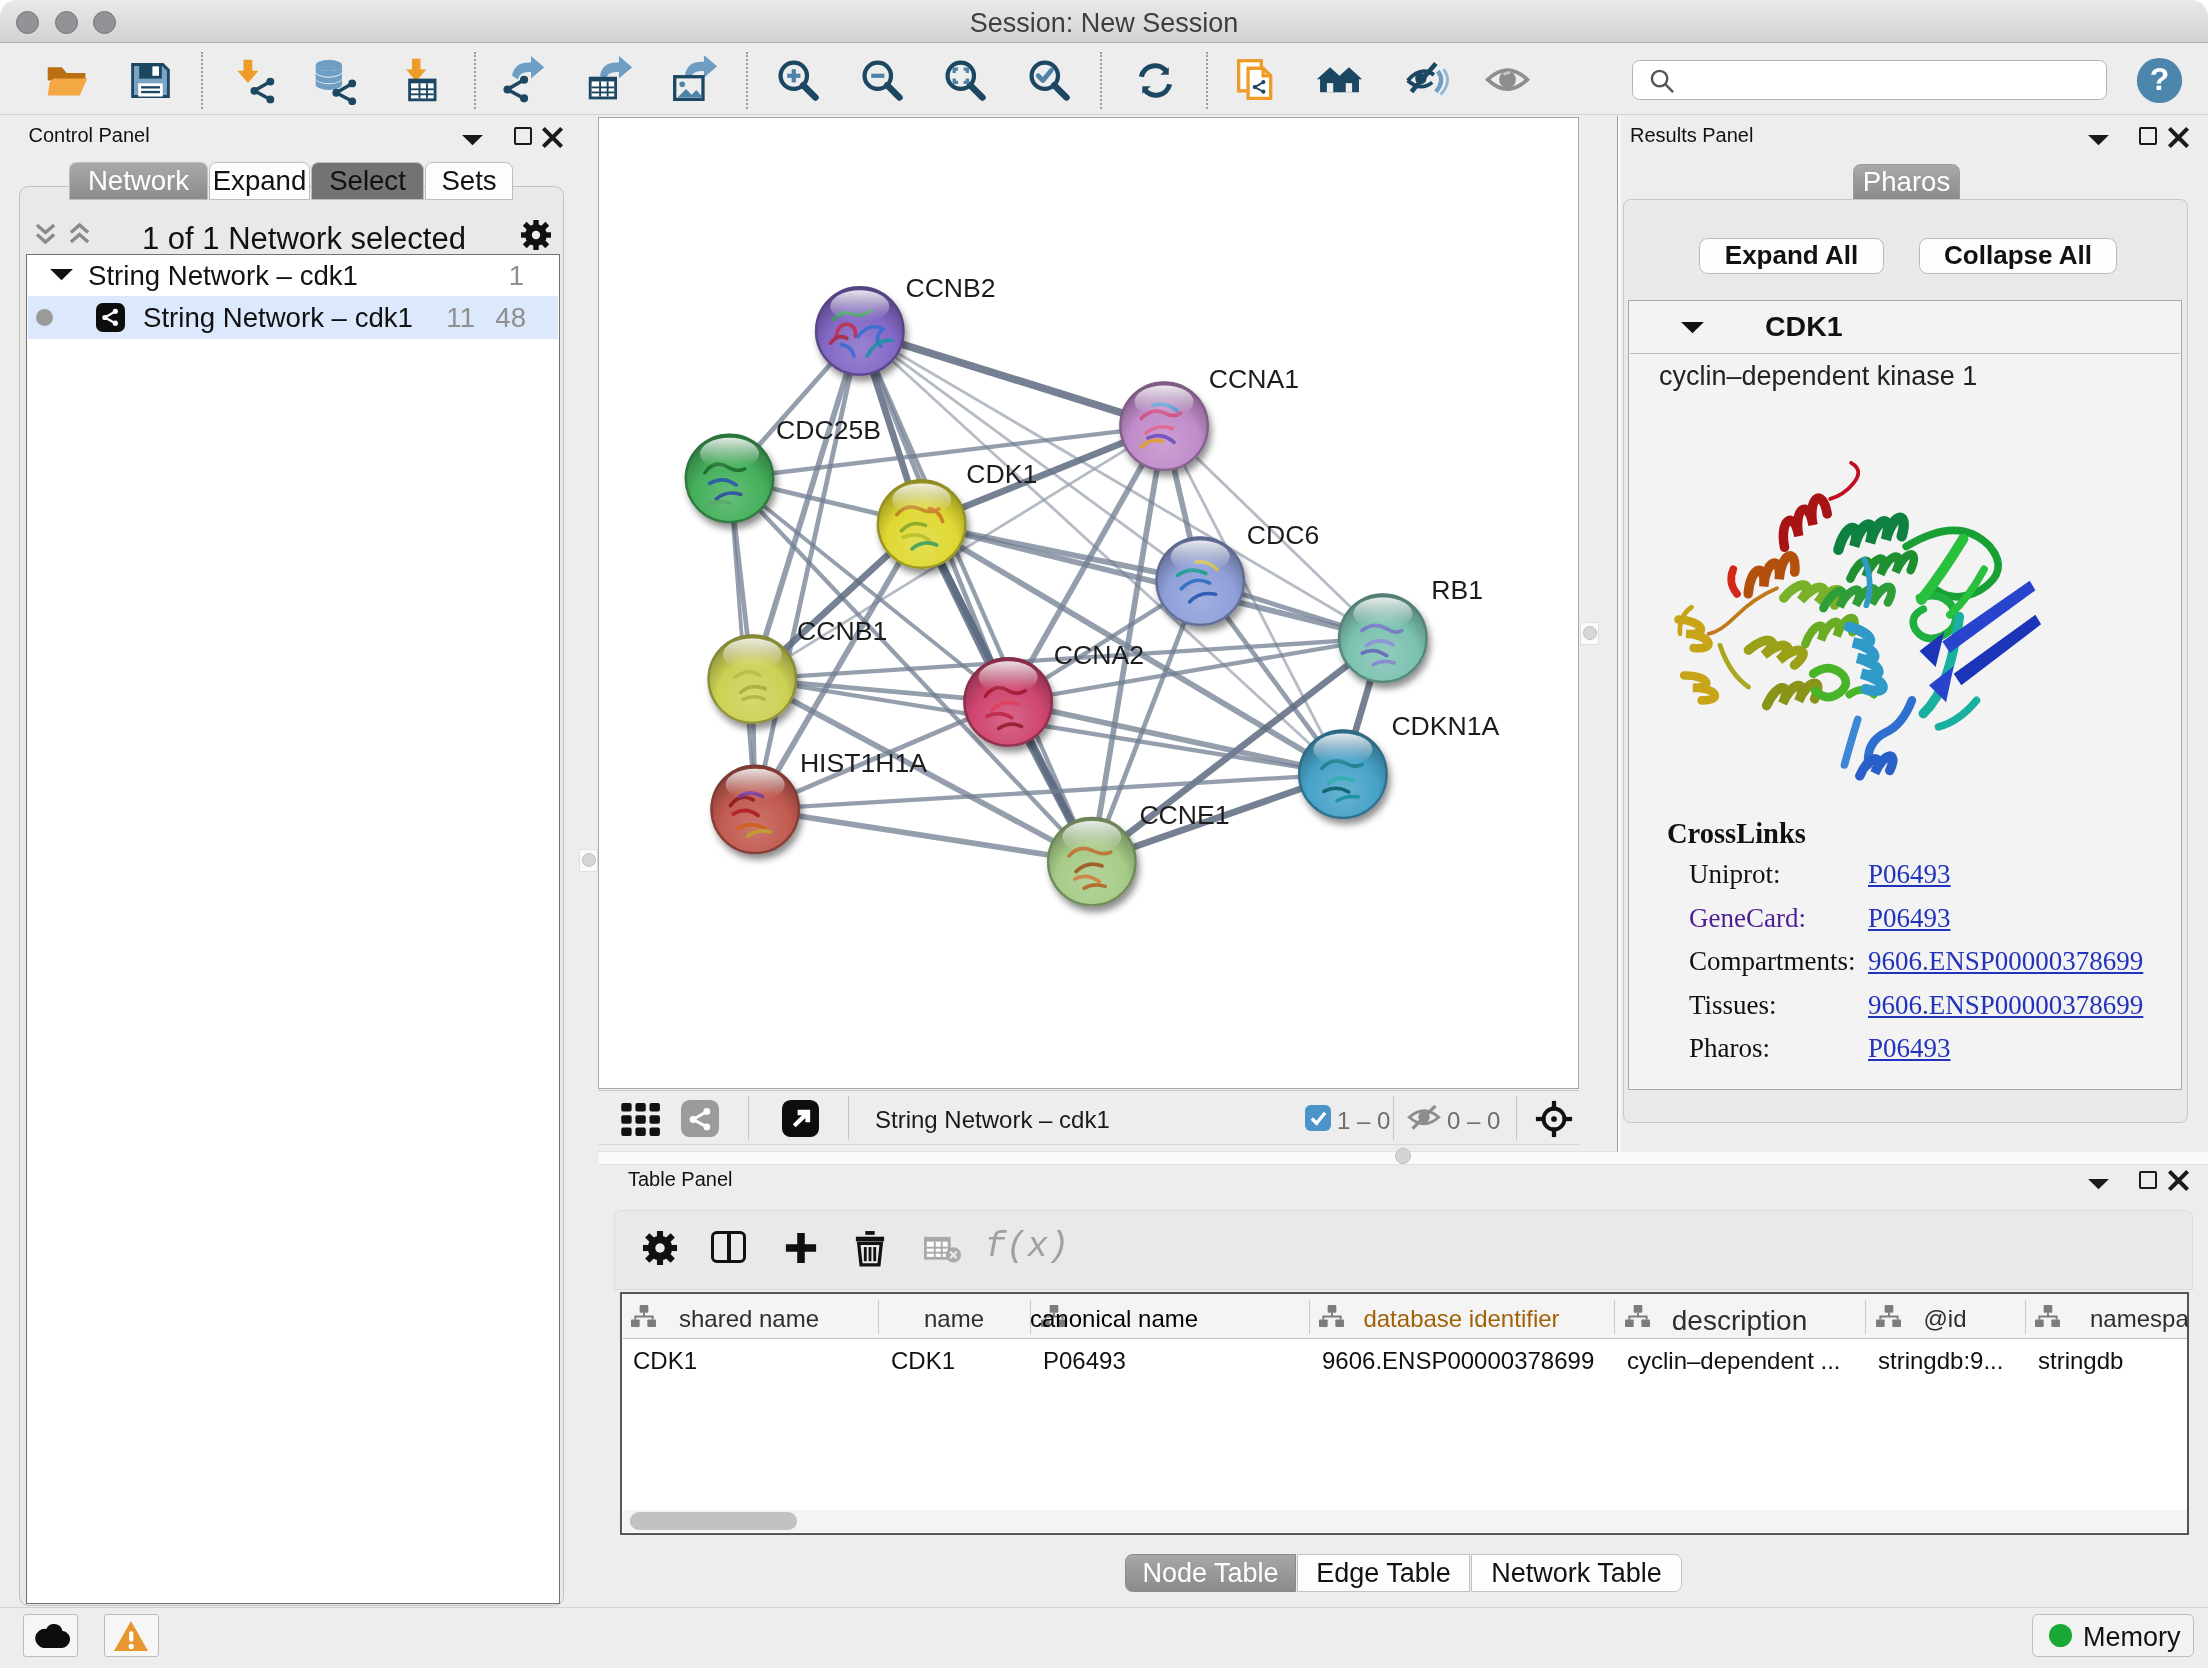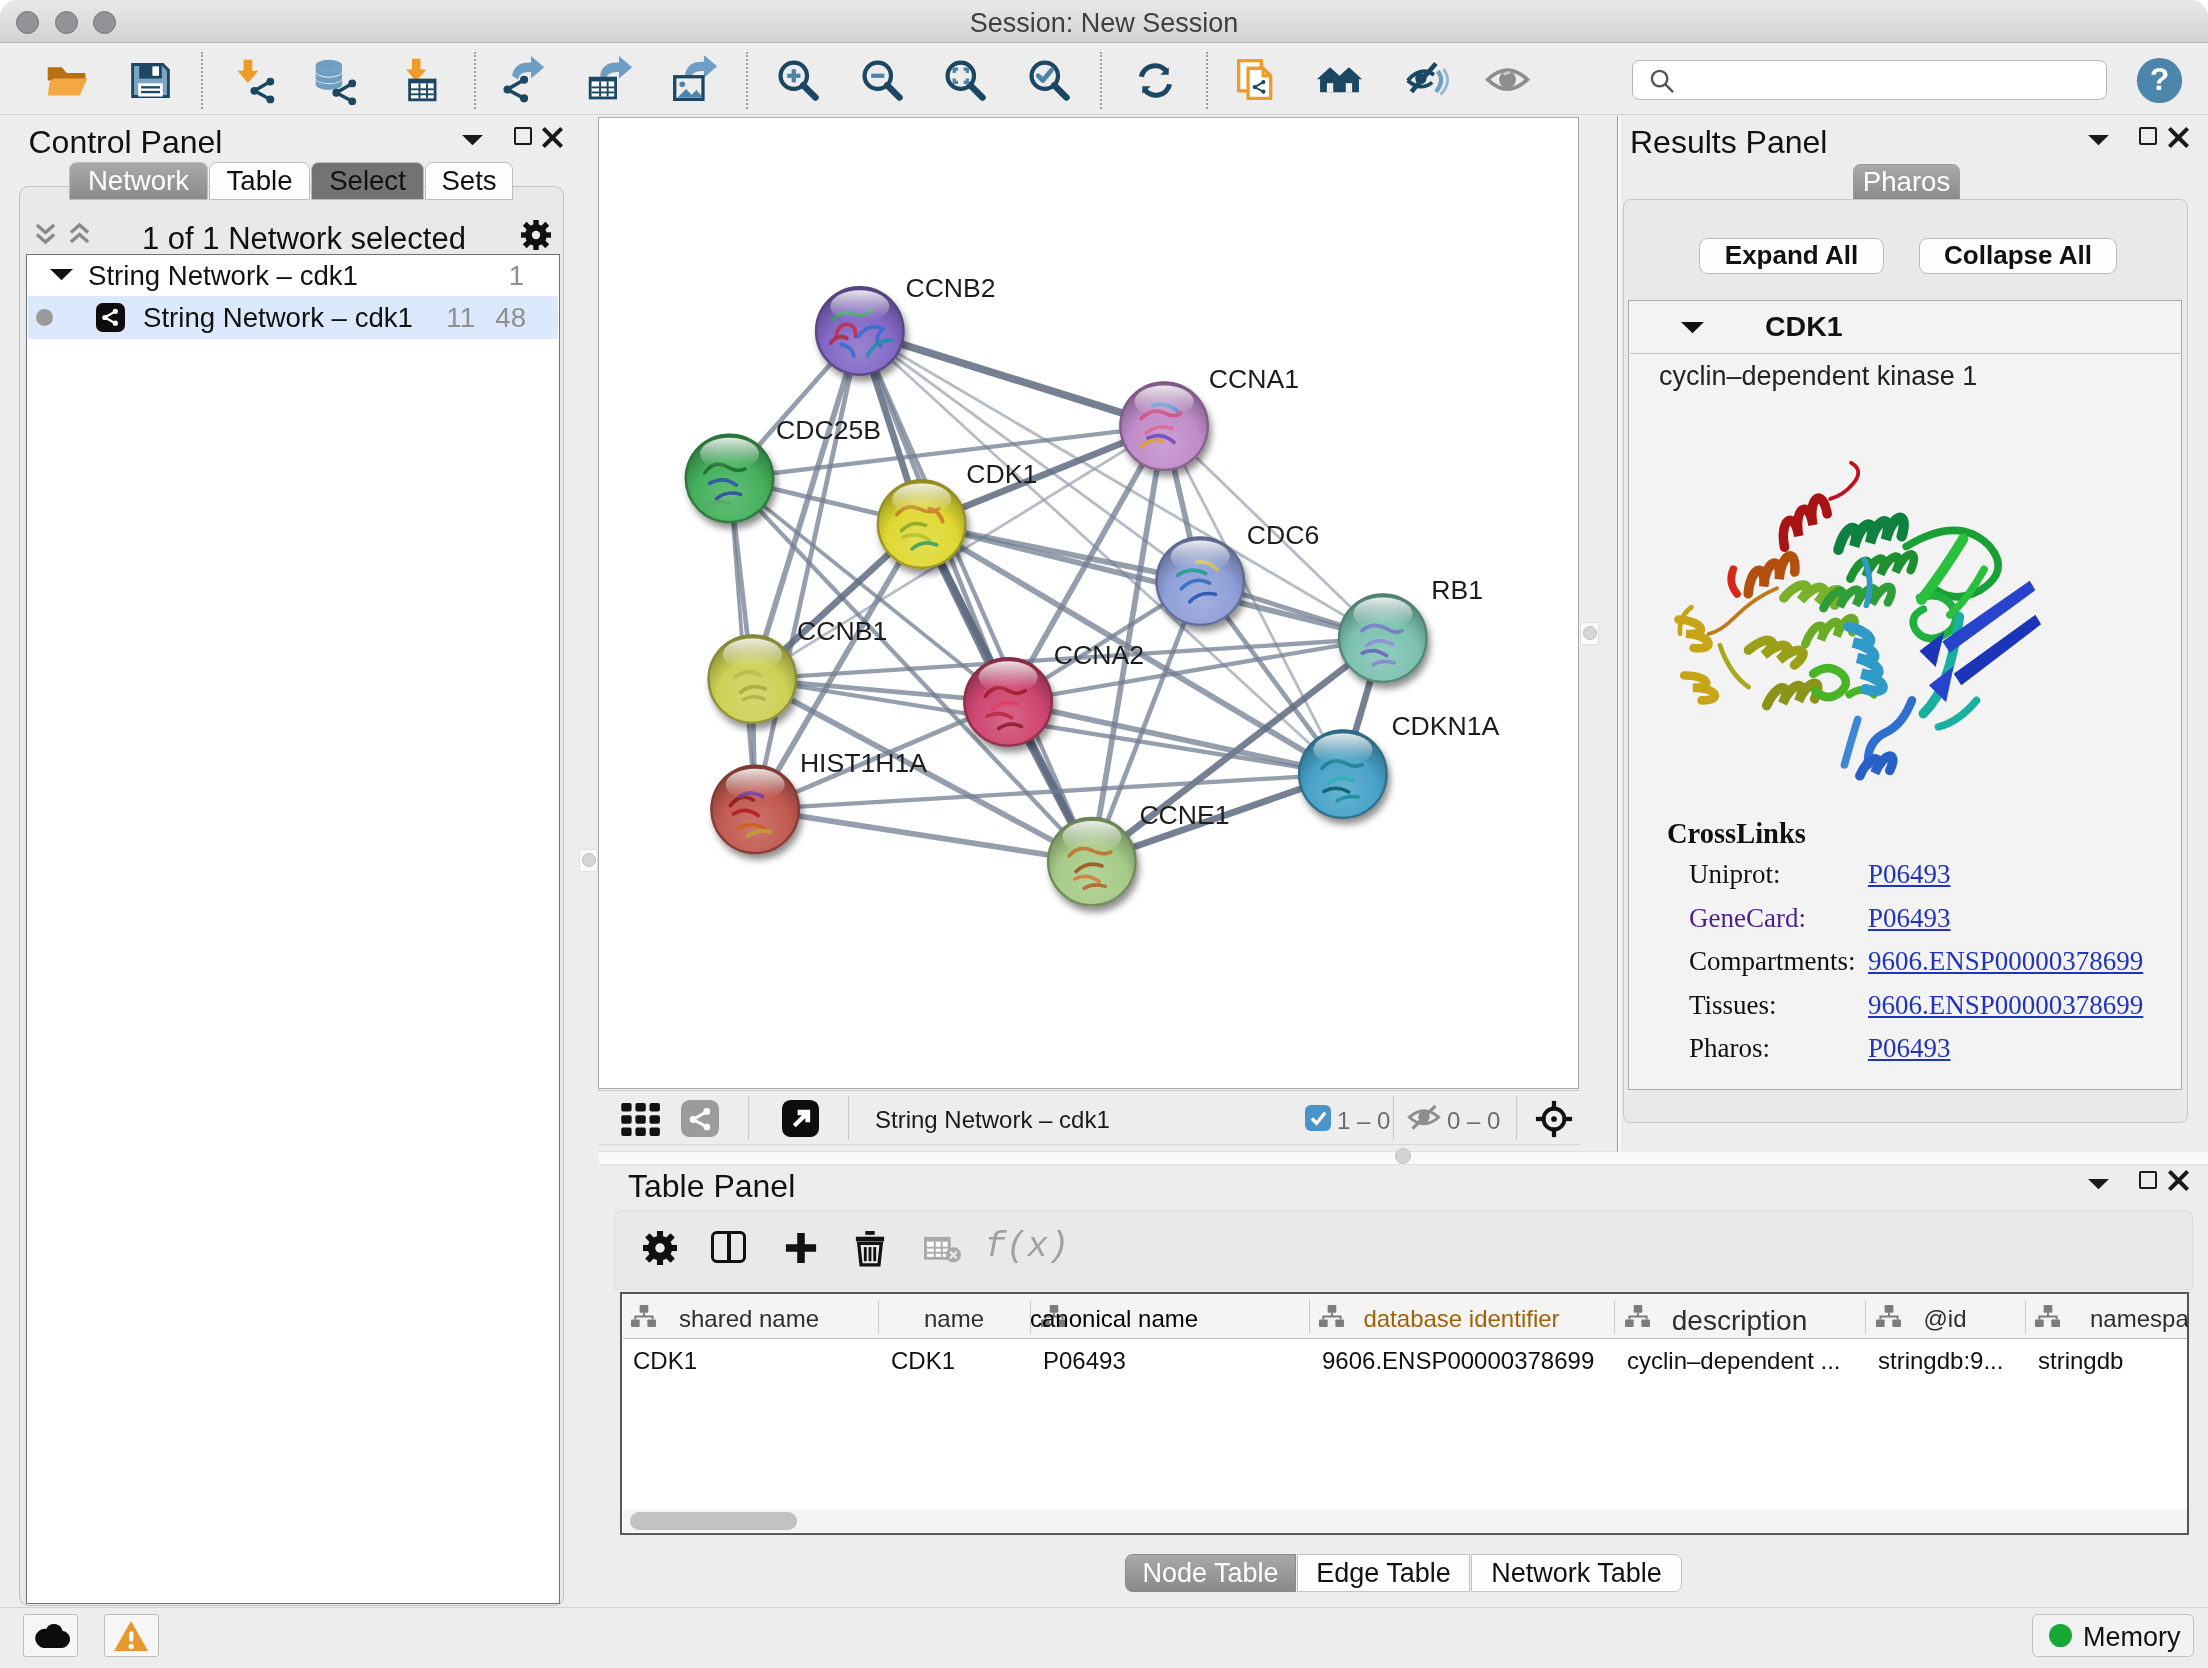--- a/index.html
+++ b/index.html
@@ -1,12 +1,12 @@
 <!DOCTYPE html>
-<html style="font-size:15px"><head><meta charset="utf-8"><style>*{margin:0;padding:0;box-sizing:border-box}body{width:2208px;height:1668px;font-family:"Liberation Sans",sans-serif;background:#fff;position:relative;overflow:hidden}.abs{position:absolute}.hdr{font-size:32px;color:#111}</style></head><body>
+<html style="font-size:15px"><head><meta charset="utf-8"><style>*{margin:0;padding:0;box-sizing:border-box}body{width:2208px;height:1668px;font-family:"Liberation Sans",sans-serif;background:#fff;position:relative;overflow:hidden}.abs{position:absolute}.hdr{font-size:20px;color:#111}</style></head><body>
 <div class="abs" style="left:0;top:0;width:2208px;height:1668px;background:#ededed;border-radius:17px 17px 0 0"></div>
 <div class="abs" style="left:0;top:0;width:2208px;height:43px;background:linear-gradient(#e9e9e9,#d2d2d2);border-bottom:1.9px solid #b2b2b2;border-radius:17px 17px 0 0"></div>
 <div class="abs" style="left:16px;top:10.5px;width:23px;height:23px;border-radius:50%;background:#929297;border:1.4px solid #74747a"></div>
 <div class="abs" style="left:55px;top:10.5px;width:23px;height:23px;border-radius:50%;background:#929297;border:1.4px solid #74747a"></div>
 <div class="abs" style="left:93px;top:10.5px;width:23px;height:23px;border-radius:50%;background:#929297;border:1.4px solid #74747a"></div>
 <div class="abs" style="left:0;top:7.6px;width:2208px;text-align:center;font-size:27px;font-weight:400;color:#3e3e3e">Session: New Session</div>
 <div class="abs" style="left:0;top:114px;width:2208px;height:0;border-top:1.4px solid #d4d4d4"></div>
 <div class="abs" style="left:201px;top:52px;width:0;height:57px;border-left:2.9px dotted #9d9d9d"></div>
 <div class="abs" style="left:474px;top:52px;width:0;height:57px;border-left:2.9px dotted #9d9d9d"></div>
 <div class="abs" style="left:746px;top:52px;width:0;height:57px;border-left:2.9px dotted #9d9d9d"></div>
@@ -143,21 +143,21 @@
 <div class="abs hdr" style="left:28.5px;top:124px">Control Panel</div>
 <svg style="position:absolute;left:461px;top:133px" width="23" height="13.3" viewBox="0 0 24 14">
     <path d="M1 2 h22 l-11 11 z" fill="#1a1a1a"></path>
   </svg>
 <div style="position:absolute;left:514px;top:127px;width:18px;height:18px;border:2.4px solid #1a1a1a;border-radius:1.9px"></div>
 <svg style="position:absolute;left:541px;top:126px" width="23" height="23" viewBox="0 0 24 24">
     <path d="M4 1 L12 9 L20 1 L23 4 L15 12 L23 20 L20 23 L12 15 L4 23 L1 20 L9 12 L1 4 Z" fill="#1a1a1a"></path>
   </svg>
 <div class="abs" style="left:19px;top:186px;width:545px;height:1420px;background:#e9e9e9;border:1.9px solid #c2c2c2;border-radius:9.5px"></div>
 <div class="abs" style="left:69px;top:162px;width:139px;height:38px;background:linear-gradient(#a9a9a9,#8b8b8b);color:#fff;border:1.4px solid #bdbdbd;border-radius:7.6px 7.6px 0 0;text-align:center;line-height:36px;font-size:27.6px">Network</div>
-<div class="abs" style="left:209px;top:162px;width:101px;height:38px;background:#fdfdfd;color:#111;border:1.4px solid #bdbdbd;border-radius:7.6px 7.6px 0 0;text-align:center;line-height:36px;font-size:27.6px">Table</div>
+<div class="abs" style="left:209px;top:162px;width:101px;height:38px;background:#fdfdfd;color:#111;border:1.4px solid #bdbdbd;border-radius:7.6px 7.6px 0 0;text-align:center;line-height:36px;font-size:27.6px">Expand</div>
 <div class="abs" style="left:311px;top:162px;width:113px;height:38px;background:#737373;color:#111;border:1.4px solid #bdbdbd;border-radius:7.6px 7.6px 0 0;text-align:center;line-height:36px;font-size:27.6px">Select</div>
 <div class="abs" style="left:425px;top:162px;width:88px;height:38px;background:#fdfdfd;color:#111;border:1.4px solid #bdbdbd;border-radius:7.6px 7.6px 0 0;text-align:center;line-height:36px;font-size:27.6px">Sets</div>
 <svg style="position:absolute;left:34px;top:223px" width="23" height="21" viewBox="0 0 24 22">
     <path d="M3 2 l9 8 l9 -8 M3 12 l9 8 l9 -8" fill="none" stroke="#8a8a8a" stroke-width="3.5"></path>
   </svg>
 <svg style="position:absolute;left:68px;top:223px" width="23" height="21" viewBox="0 0 24 22">
     <path d="M3 10 l9 -8 l9 8 M3 20 l9 -8 l9 8" fill="none" stroke="#8a8a8a" stroke-width="3.5"></path>
   </svg>
 <div class="abs" style="left:114px;top:221px;width:380px;text-align:center;font-size:31px;color:#111">1 of 1 Network selected</div>
 <svg style="position:absolute;left:521px;top:220px" width="30" height="30" viewBox="0 0 32 32">

